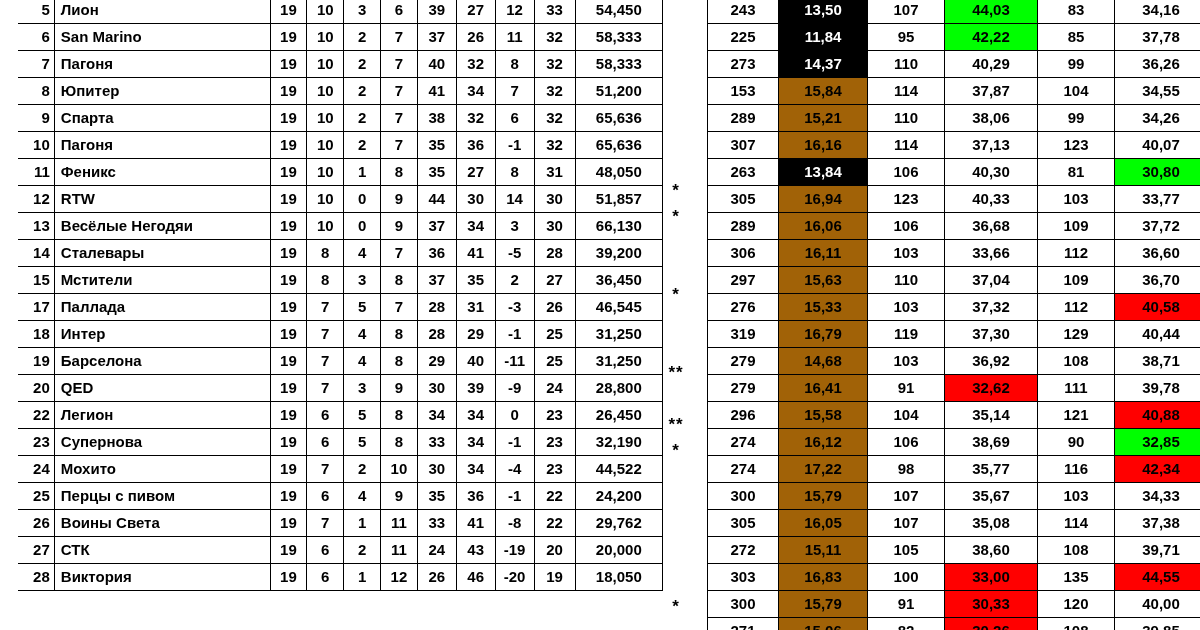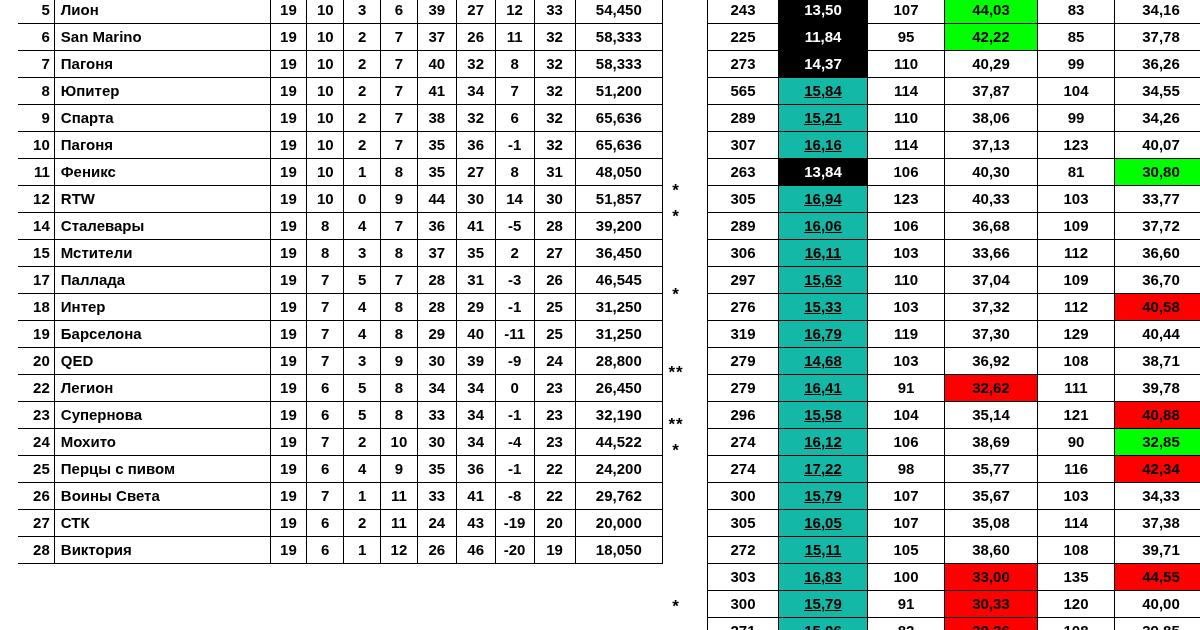--- a/index.html
+++ b/index.html
@@ -104,23 +104,22 @@
   .right-table td.c-goals { width: 72px; }
   .right-table td.c-pct2  { width: 88px; }
   .right-table td.c-att   { width: 72px; }
   .right-table td.c-pct3  { width: 88px; }
 
   .cell-dark {
     background: #000000;
     color: #ffffff;
   }
   .cell-grey {
-    background: #14b8a6;
+    background: #a16207;
     color: #000000;
-    text-decoration: underline;
   }
   .cell-green {
     background: #00ff00;
     color: #000000;
   }
   .cell-red {
     background: #ff0000;
     color: #000000;
   }
 </style>
@@ -228,20 +227,33 @@
             <td class="team">RTW</td>
             <td class="num">19</td>
             <td class="num">10</td>
             <td class="num">0</td>
             <td class="num">9</td>
             <td class="num-w">44</td>
             <td class="num-w">30</td>
             <td class="num-w">14</td>
             <td class="pts">30</td>
             <td class="money">51,857</td>
+          </tr>
+          <tr>
+            <td class="rank">13</td>
+            <td class="team">Весёлые Негодяи</td>
+            <td class="num">19</td>
+            <td class="num">10</td>
+            <td class="num">0</td>
+            <td class="num">9</td>
+            <td class="num-w">37</td>
+            <td class="num-w">34</td>
+            <td class="num-w">3</td>
+            <td class="pts">30</td>
+            <td class="money">66,130</td>
           </tr>
           <tr>
             <td class="rank">14</td>
             <td class="team">Сталевары</td>
             <td class="num">19</td>
             <td class="num">8</td>
             <td class="num">4</td>
             <td class="num">7</td>
             <td class="num-w">36</td>
             <td class="num-w">41</td>
@@ -457,21 +469,21 @@
           </tr>
           <tr>
             <td class="c-shots">273</td>
             <td class="c-pct1 cell-dark">14,37</td>
             <td class="c-goals">110</td>
             <td class="c-pct2 ">40,29</td>
             <td class="c-att">99</td>
             <td class="c-pct3 ">36,26</td>
           </tr>
           <tr>
-            <td class="c-shots">565</td>
+            <td class="c-shots">153</td>
             <td class="c-pct1 cell-grey">15,84</td>
             <td class="c-goals">114</td>
             <td class="c-pct2 ">37,87</td>
             <td class="c-att">104</td>
             <td class="c-pct3 ">34,55</td>
           </tr>
           <tr>
             <td class="c-shots">289</td>
             <td class="c-pct1 cell-grey">15,21</td>
             <td class="c-goals">110</td>

